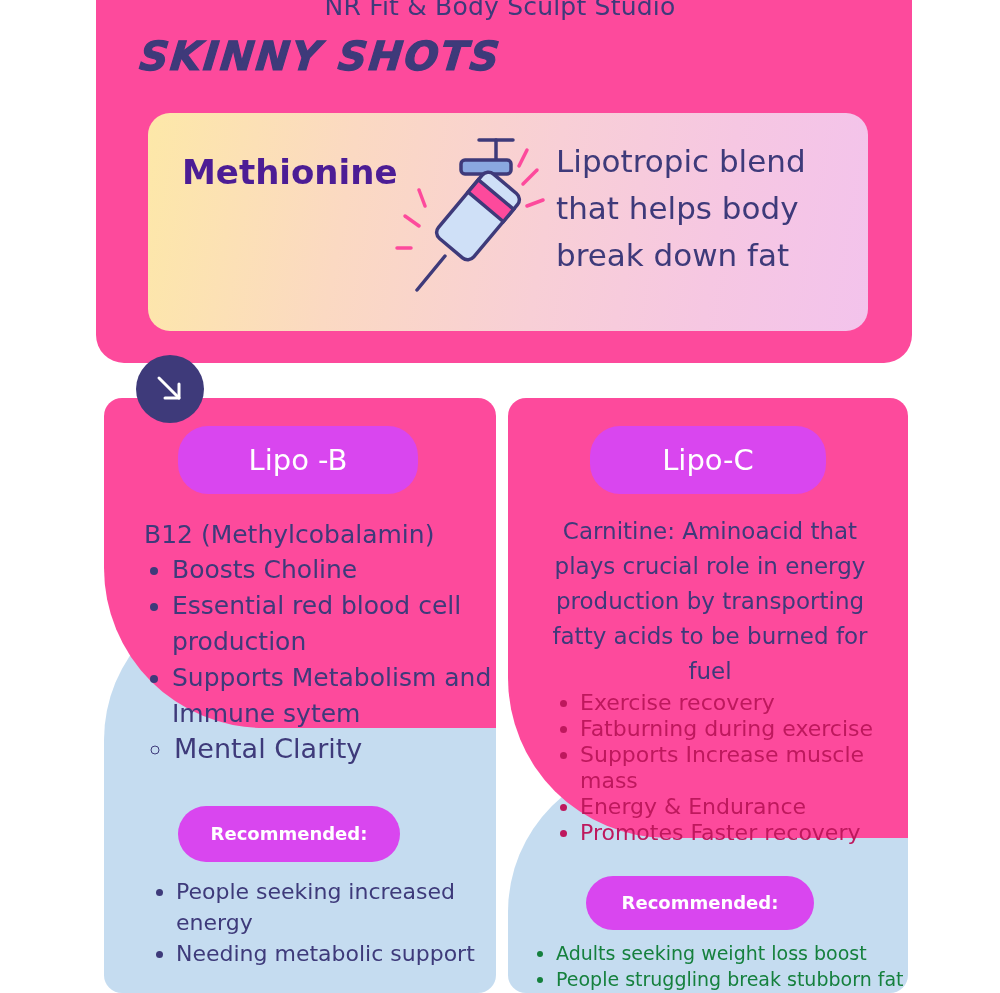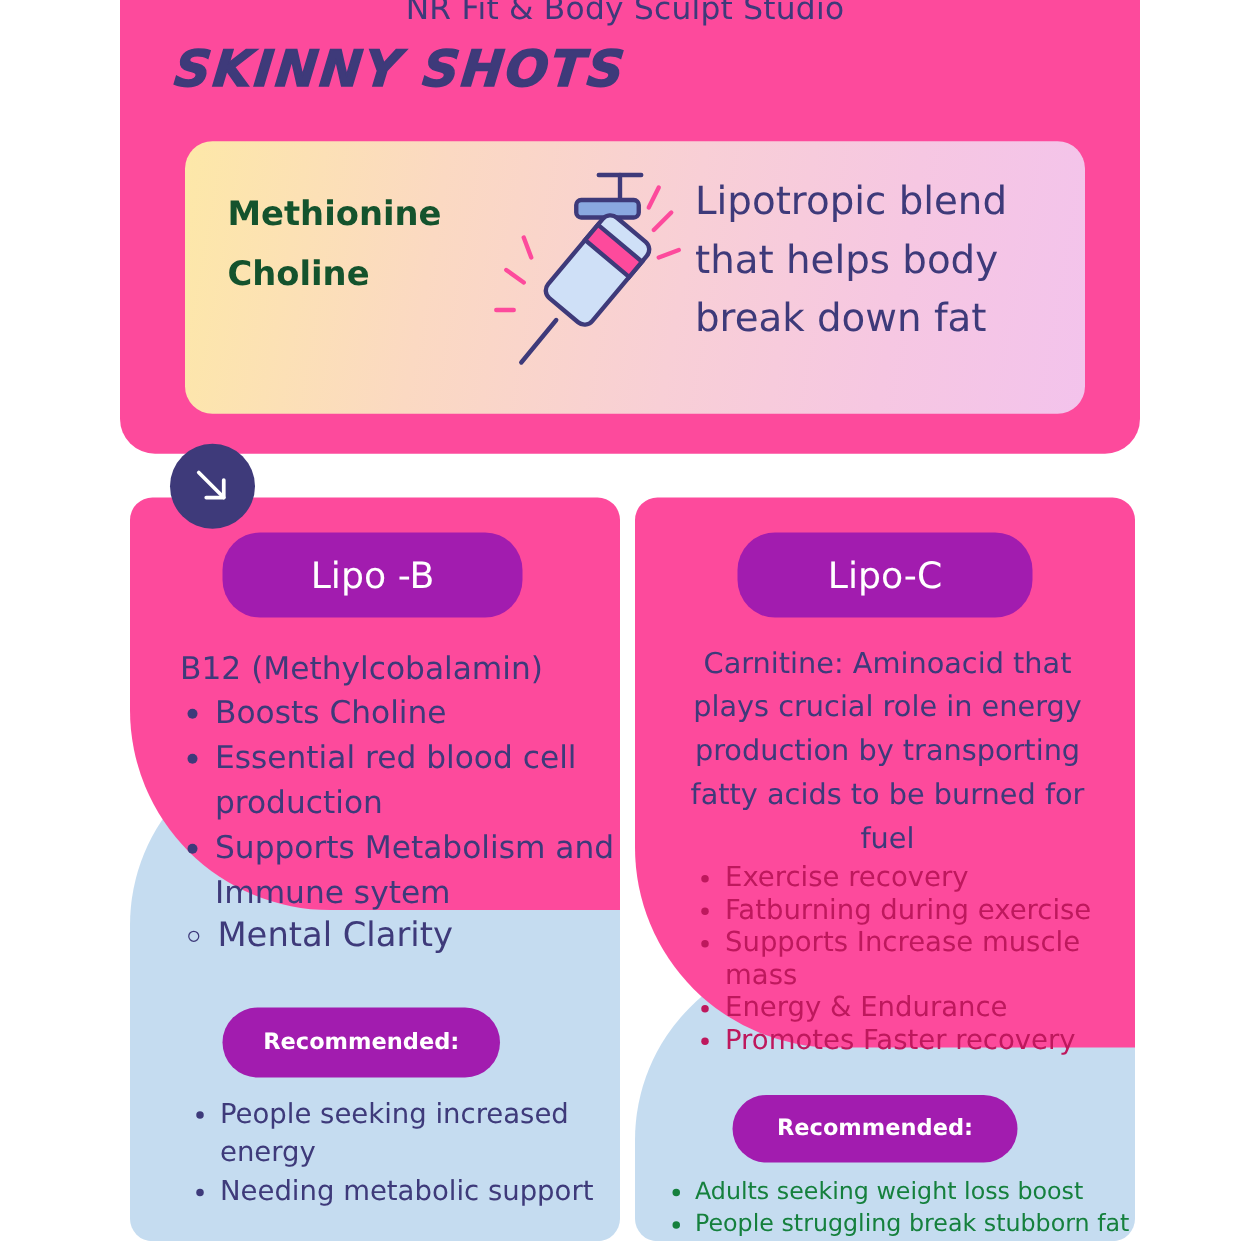--- a/index.html
+++ b/index.html
@@ -66,23 +66,23 @@
     z-index: 4;
   }
 
   .ingredients {
     position: absolute;
     left: 182px;
     top: 148px;
     width: 260px;
     font-family: "DejaVu Sans", sans-serif;
     font-weight: bold;
-    font-size: 27px;
+    font-size: 34px;
     line-height: 48px;
-    color: #14532d;
+    color: #4c1d95;
     z-index: 6;
   }
 
   .blurb {
     position: absolute;
     left: 556px;
     top: 138px;
     width: 300px;
     font-family: "DejaVu Sans", sans-serif;
     font-size: 31px;
@@ -142,21 +142,21 @@
   }
   .right-pink {
     left: 508px; top: 398px; width: 400px; height: 440px;
     border-top-left-radius: 18px; border-top-right-radius: 18px;
     z-index: 3;
   }
 
   
   .pill {
     position: absolute;
-    background: #a21caf;
+    background: #d946ef;
     border-radius: 30px;
     color: #ffffff;
     font-family: "DejaVu Sans", sans-serif;
     text-align: center;
     z-index: 8;
   }
   .pill-title {
     font-size: 29px;
     font-weight: normal;
   }
@@ -217,21 +217,20 @@
 <div class="studio-name">NR Fit &amp; Body Sculpt Studio</div>
 
 <div class="top-panel"></div>
 
 <div class="title">SKINNY SHOTS</div>
 
 <div class="gradient-card"></div>
 
 <div class="ingredients">
   <div>Methionine</div>
-  <div>Choline</div>
 </div>
 
 <div class="syringe">
   <svg width="150" height="190" viewBox="0 0 150 190">
     <g stroke="#3e3a7a" stroke-width="3.5" fill="none" stroke-linecap="round">
 
       <line x1="84" y1="12" x2="118" y2="12"></line>
       <line x1="101" y1="12" x2="101" y2="32"></line>
 
       <rect x="66" y="32" width="50" height="14" rx="4" fill="#8aa8e0" stroke="#3e3a7a"></rect>

